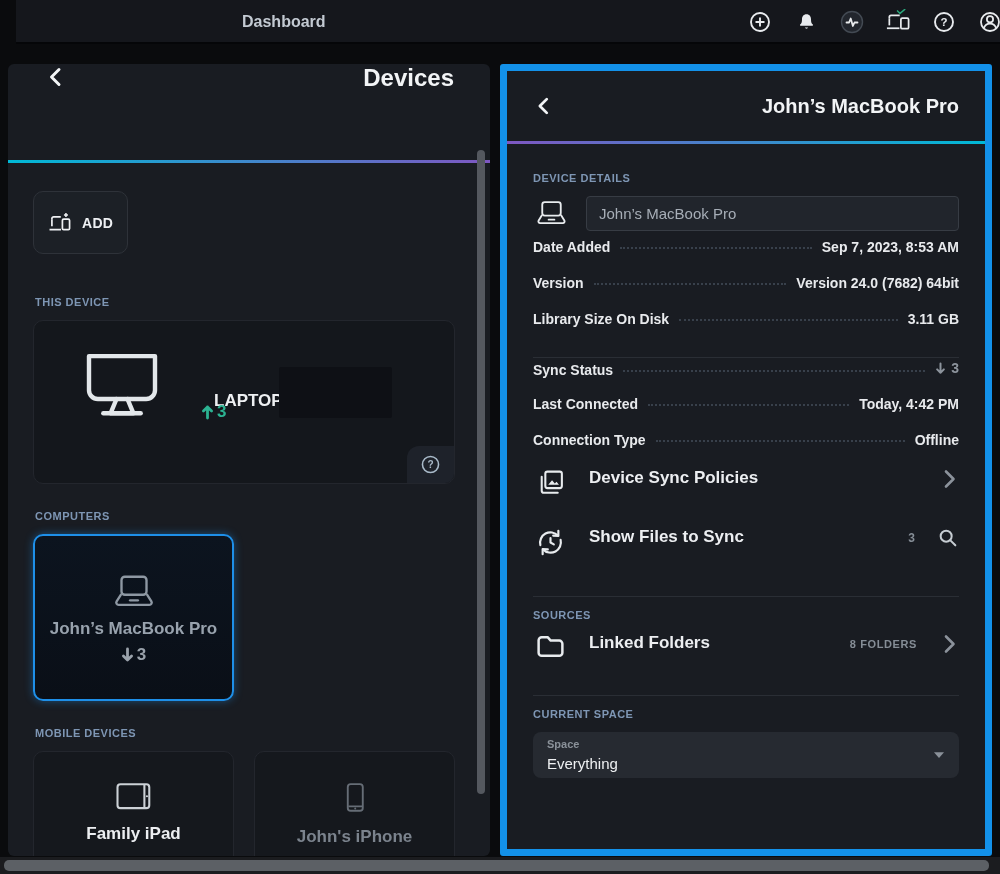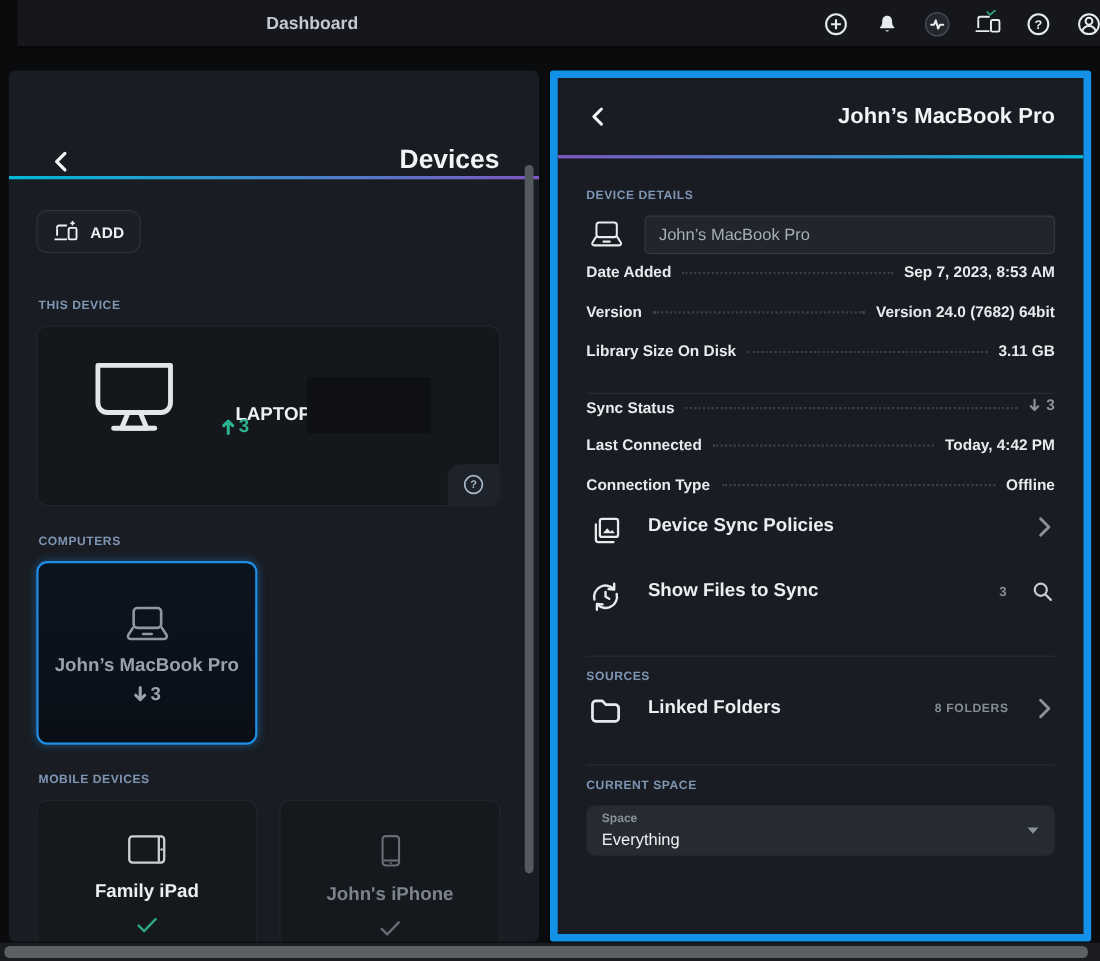--- a/index.html
+++ b/index.html
@@ -19,32 +19,32 @@
                   font-size:16px; font-weight:bold; color:#c3cad2; }
   .topbar-icons { position:absolute; right:13px; top:0; height:44px;
                   display:flex; align-items:center; gap:20px; }
   .tb-btn { background:none; border:none; padding:0; width:26px; height:26px;
             color:#e8ebee; cursor:pointer; display:flex; align-items:center; justify-content:center; }
 
   
   .panel { position:absolute; background:#191c22; border-radius:6px; }
   .left-panel { left:8px; top:64px; width:482px; height:792px; overflow:hidden; }
 
-  .lp-header { height:96px; display:flex; align-items:flex-end; padding:0 36px; }
+  .lp-header { height:96px; display:flex; align-items:flex-start; padding:0 36px; }
   .back-btn { background:none; border:none; padding:0; width:26px; height:26px;
               color:#f2f4f6; cursor:pointer; }
   .lp-title { margin-left:auto; font-size:24px; font-weight:bold; color:#f2f4f6; }
   .grad { height:3px; background:linear-gradient(90deg,#00b9d6,#7e57c2); }
   .grad.rev { background:linear-gradient(90deg,#7e57c2,#00b9d6); }
 
   .lp-body { padding:28px 25px 0; position:relative; }
 
   .add-btn { display:inline-flex; align-items:center; gap:9px;
              background:#1c2026; border:1px solid #2e3239; border-radius:10px;
-             padding:8px 14px; color:#eef0f3; font-size:14px; font-weight:bold;
+             padding:20px 14px; color:#eef0f3; font-size:14px; font-weight:bold;
              letter-spacing:.3px; cursor:pointer; }
 
   .section-label { font-size:11px; font-weight:bold; color:#7e96b4;
                    letter-spacing:.5px; margin:26px 0 12px 2px; }
   .section-label.first { margin-top:42px; }
 
   .big-card { position:relative; width:422px; height:164px; background:#14171c;
               border:1px solid #23262d; border-radius:10px; cursor:pointer; }
   .monitor-wrap { position:absolute; left:44px; top:27px; color:#e3e7ea; }
   .big-card .dev-name { position:absolute; left:180px; top:50px;

